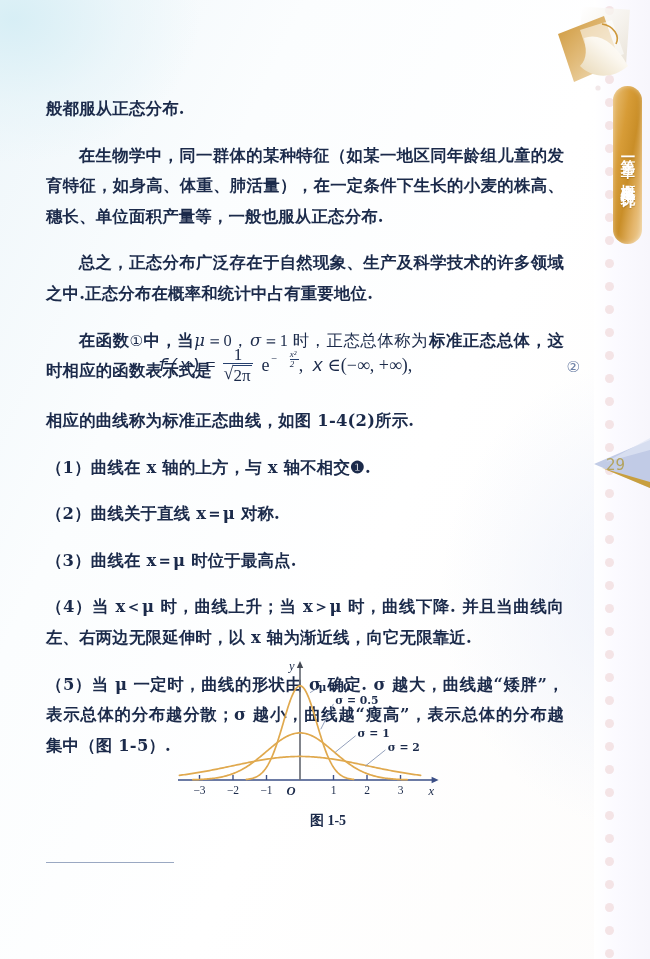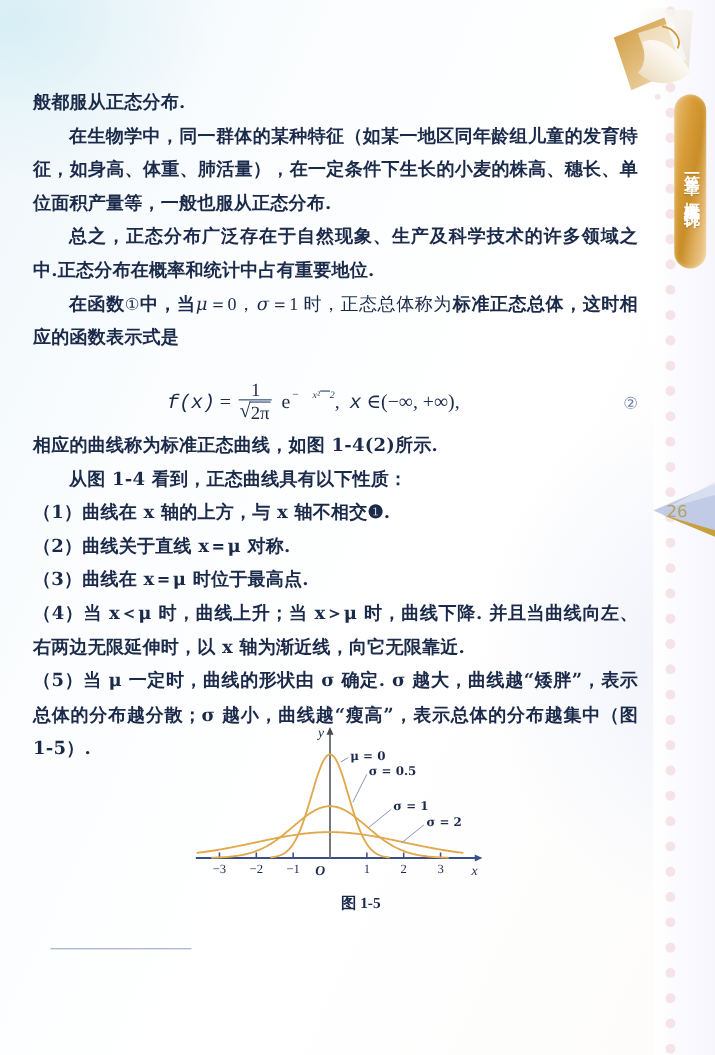--- a/index.html
+++ b/index.html
@@ -97,21 +97,21 @@
     left: 30px; top: 78px;
     width: 550px;
     color: #1b2a4a;
     font-size: 16.4px;
     line-height: 30.6px;
     font-weight: bold;
     letter-spacing: .2px;
     font-family: "DejaVu Serif", "Liberation Serif", serif;
   }
   .body-text p {
-    margin: 0;
+    margin: 16px;
     text-align: justify;
     text-justify: inter-ideograph;
   }
   .indent { text-indent: 2em; }
   .mathup {
     font-family: "Liberation Serif", "DejaVu Serif", serif;
     font-style: normal;
     font-weight: normal;
     padding: 0 1px;
   }
@@ -168,20 +168,21 @@
     padding: 0 1px;
   }
   .expo {
     font-size: 10.5px;
     vertical-align: 9px;
     display: inline-block;
     font-style: italic;
   }
   .expo .mini-frac {
     display: inline-flex;
+    flex-direction: column;
     align-items: flex-start;
     vertical-align: middle;
     font-size: 9px;
     line-height: 9px;
     margin-left: 12px;
   }
   .expo .mini-frac .mb { width: 100%; min-width: 9px; height: 1px; background: #26406e; }
   .eqnum {
     width: 40px;
     text-align: right;
@@ -313,21 +314,21 @@
   <div class="chapter-tab">
     <span>第一章 概率与统计</span>
   </div>
 
   <div class="page-num-deco">
     <svg width="58" height="60" viewBox="0 0 58 60" style="position:absolute;left:0;top:0;">
       <path d="M58 2 L2 26 L58 50 Z" fill="#b7c3e2" opacity=".85"></path>
       <path d="M58 50 L10 30 L58 44 Z" fill="#c99a2c" opacity=".9"></path>
       <path d="M58 0 L14 24 L58 12 Z" fill="#dfe5f3" opacity=".7"></path>
     </svg>
-    <div class="pn">26</div>
+    <div class="pn">29</div>
   </div>
 
   <div class="body-text">
 
     <p>般都服从正态分布.</p>
 
     <p class="indent">在生物学中，同一群体的某种特征（如某一地区同年龄组儿童的发育特征，如身高、体重、肺活量），在一定条件下生长的小麦的株高、穗长、单位面积产量等，一般也服从正态分布.</p>
 
 
     <p class="indent">总之，正态分布广泛存在于自然现象、生产及科学技术的许多领域之中.正态分布在概率和统计中占有重要地位.</p>
@@ -351,21 +352,20 @@
           </span></span><span>,</span>
       &nbsp;<span class="it">x</span>
       <span>∈</span><span>(−∞, +∞)</span><span>,</span>
     </div>
     <div class="eqnum">②</div>
   </div>
 
   <div class="body-text" style="top:390px;">
     <p><span>相应的曲线称为</span><b>标准正态曲线</b><span>，如图 1-4(2)所示.</span></p>
 
-    <p class="indent">从图 1-4 看到，正态曲线具有以下性质：</p>
 
     <p>（1）曲线在 x 轴的上方，与 x 轴不相交❶.</p>
     <p>（2）曲线关于直线 x＝μ 对称.</p>
     <p>（3）曲线在 x＝μ 时位于最高点.</p>
     <p>（4）当 x＜μ 时，曲线上升；当 x＞μ 时，曲线下降. 并且当曲线向左、右两边无限延伸时，以 x 轴为渐近线，向它无限靠近.</p>
     <p>（5）当 μ 一定时，曲线的形状由 σ 确定. σ 越大，曲线越“矮胖”，表示总体的分布越分散；σ 越小，曲线越“瘦高”，表示总体的分布越集中（图 1-5）.</p>
   </div>
 
   <div class="figure">
     <svg id="chart-svg" width="300" height="158" viewBox="0 0 300 158">

